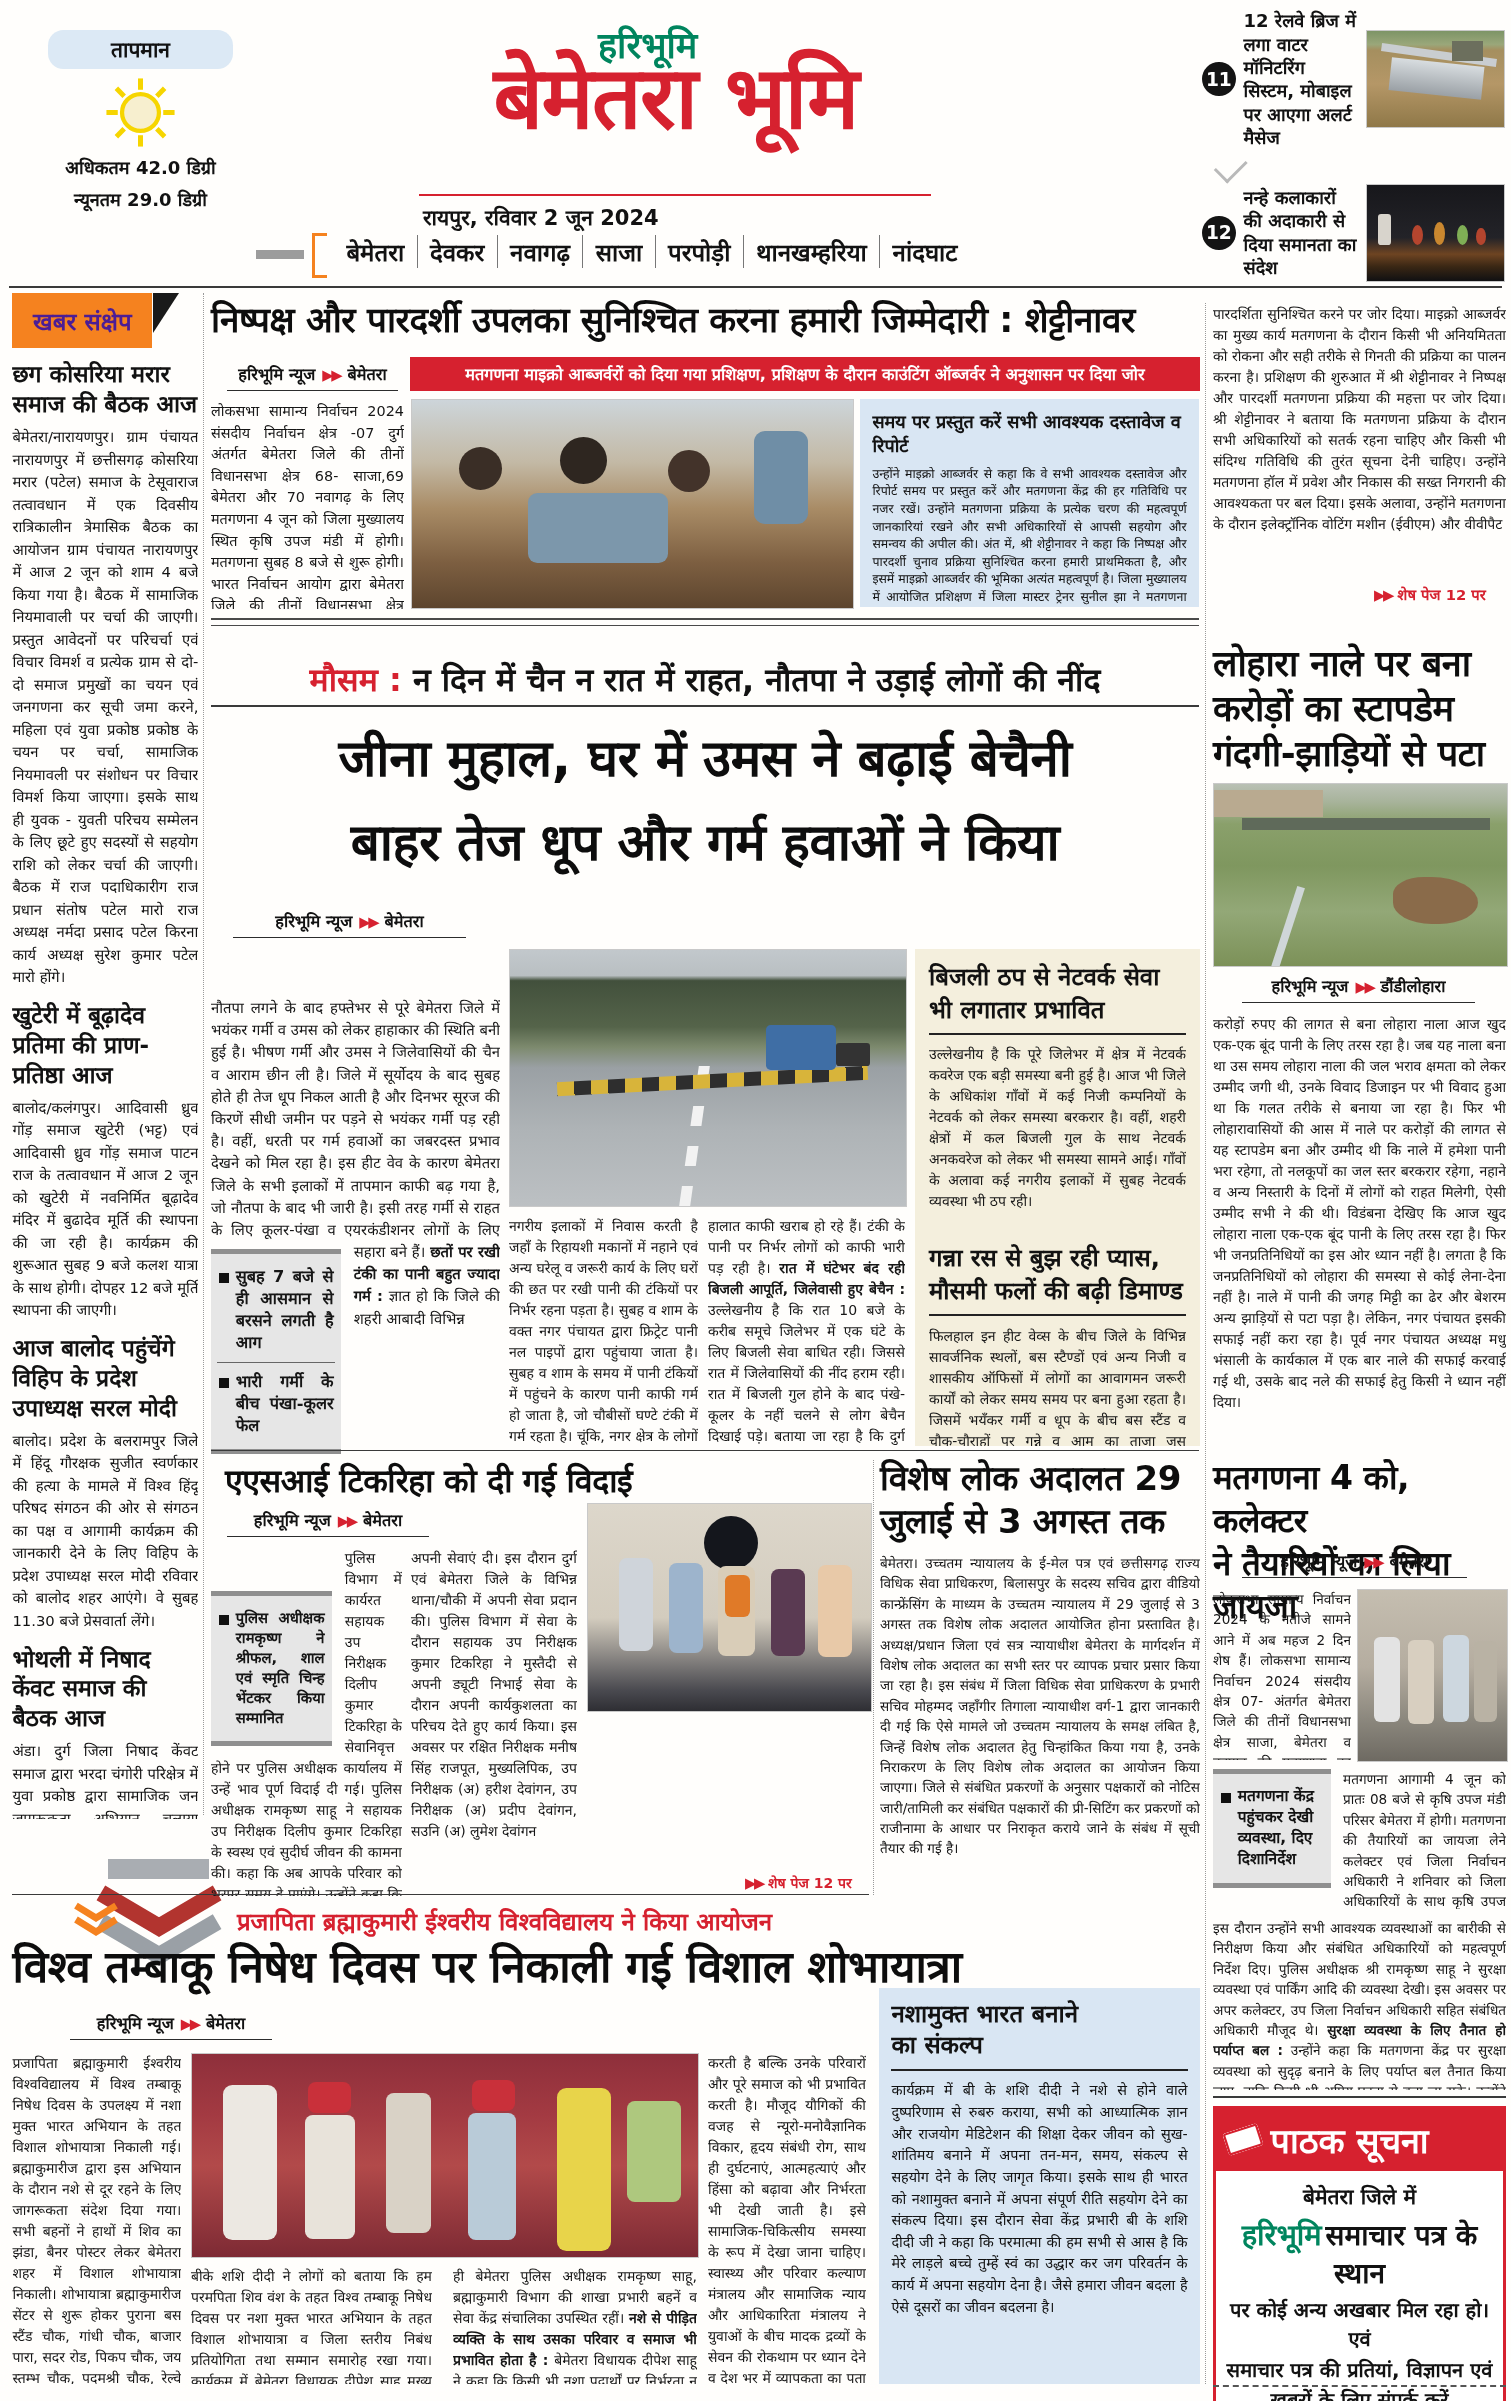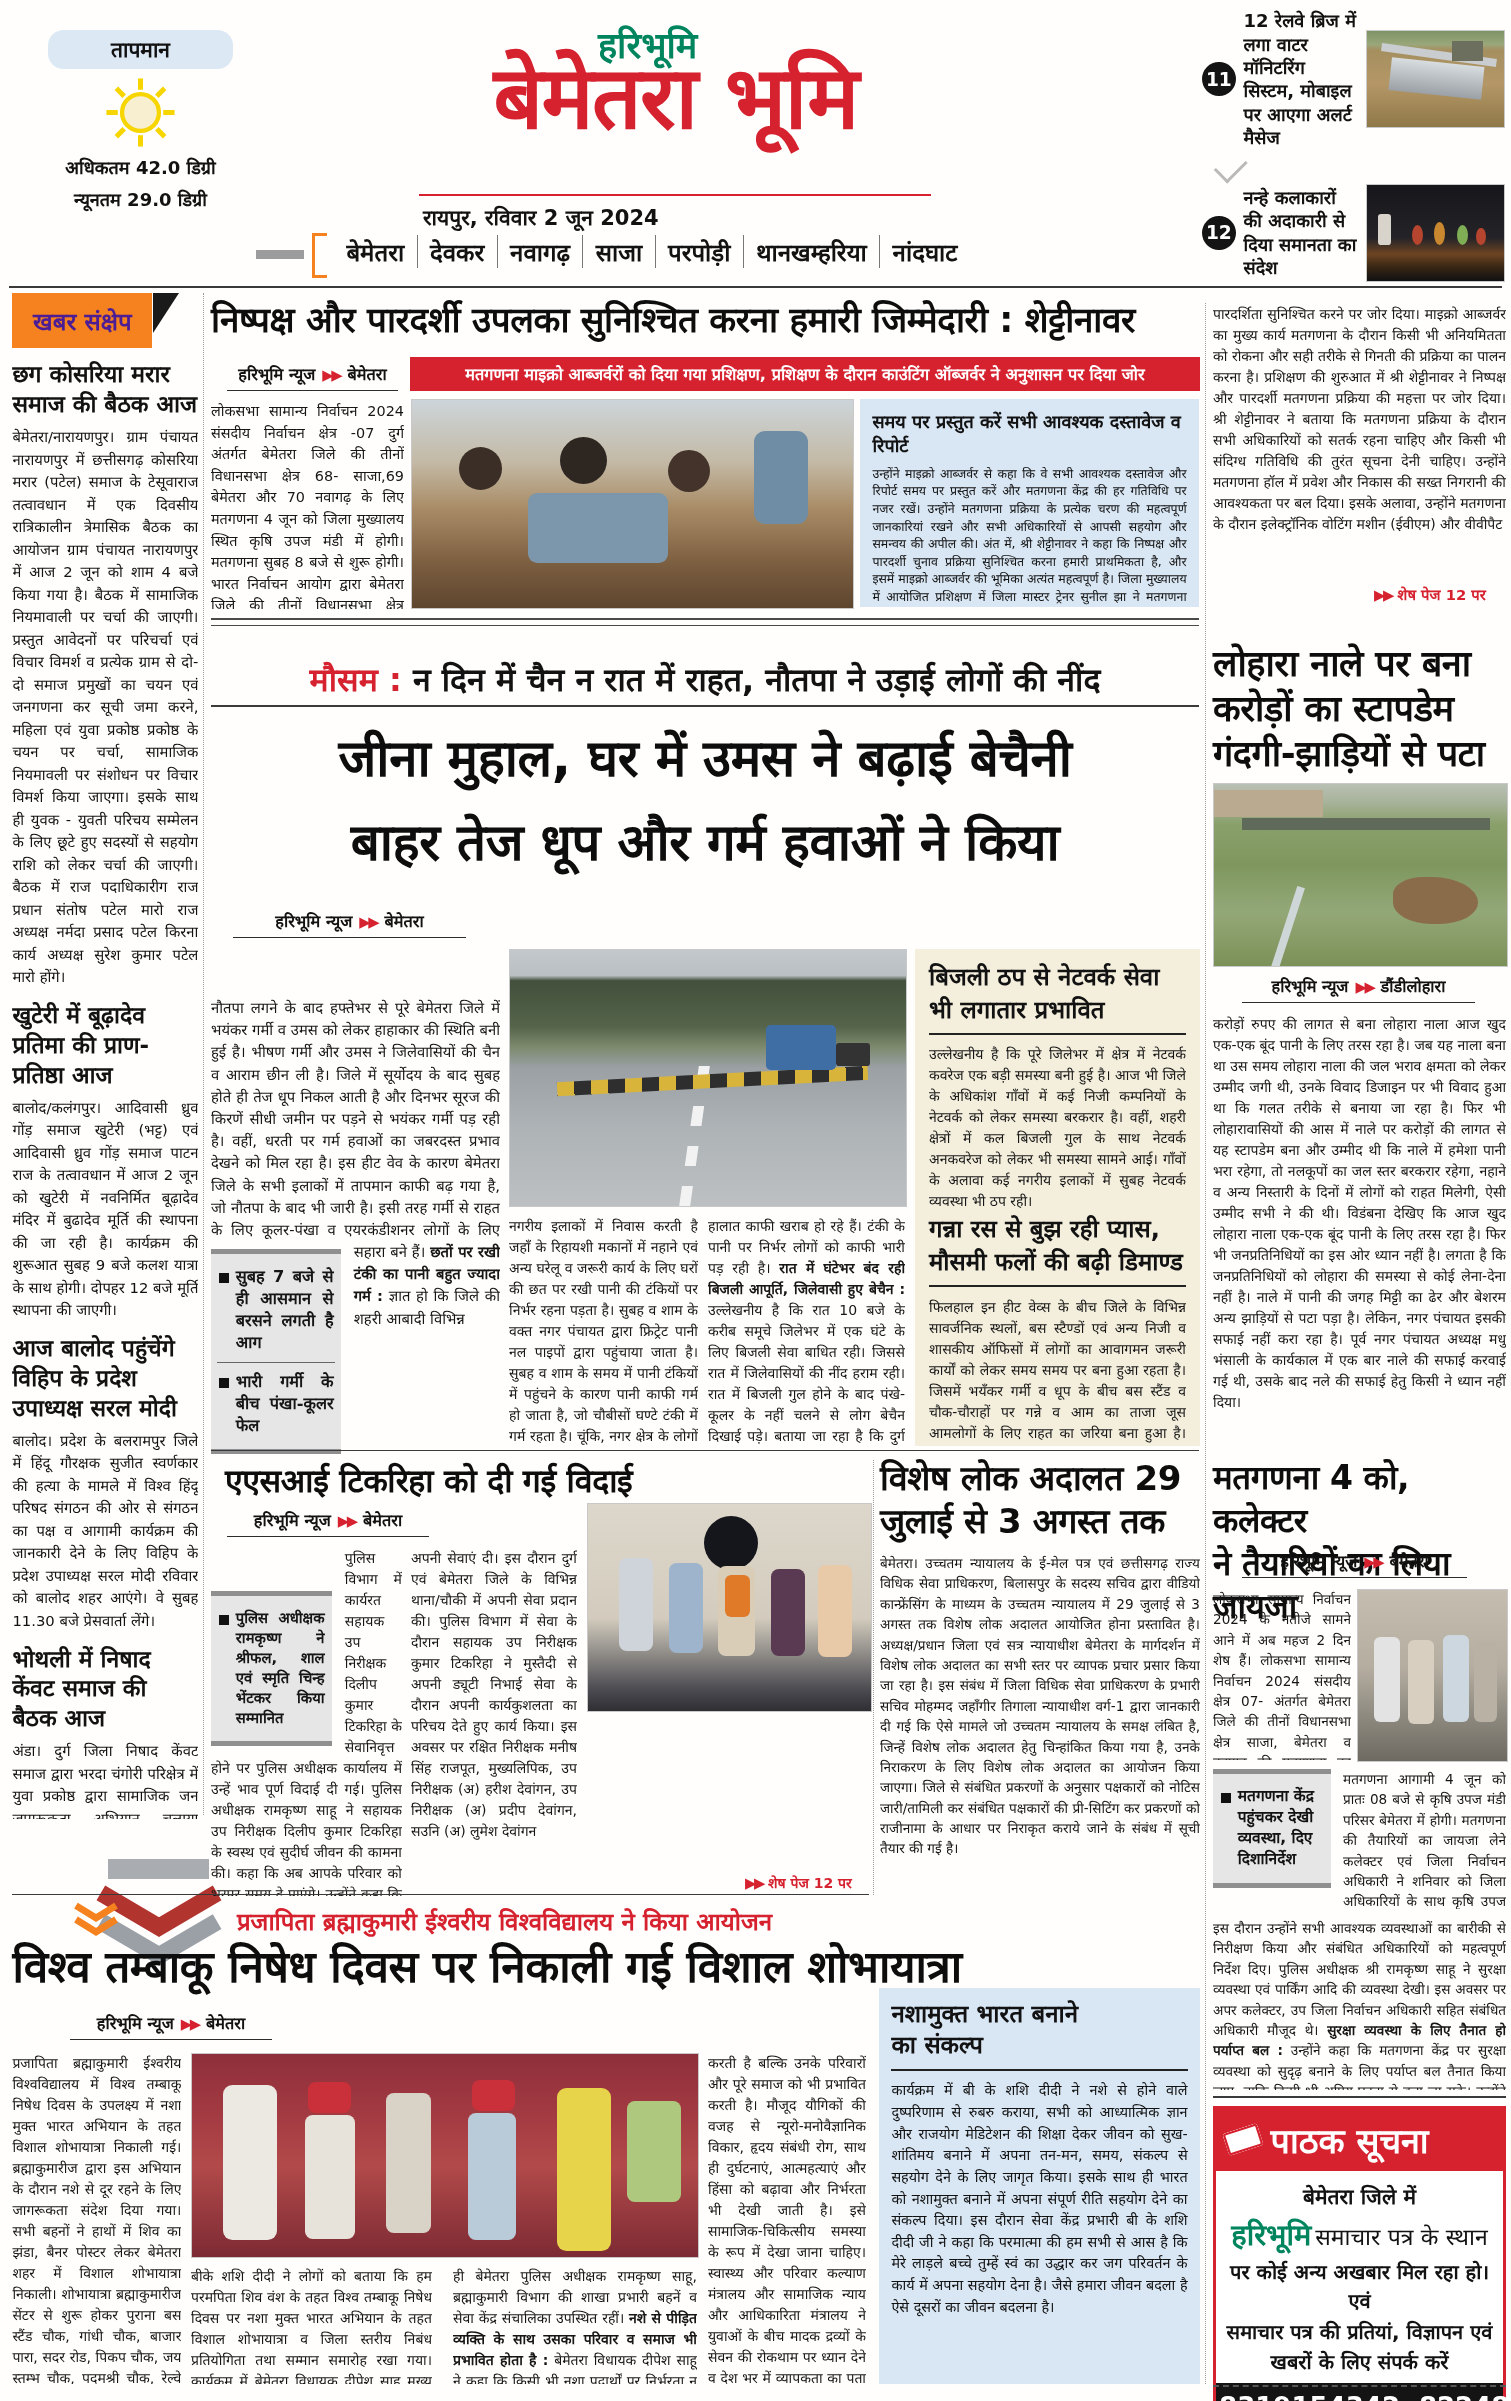--- a/index.html
+++ b/index.html
@@ -216,21 +216,21 @@
   <div class="abs btxt jt" style="left:509px;top:1216px;width:189px;height:230px;font-size:14px;">नगरीय इलाकों में निवास करती है जहाँ के रिहायशी मकानों में नहाने एवं अन्य घरेलू व जरूरी कार्य के लिए घरों की छत पर रखी पानी की टंकियों पर निर्भर रहना पड़ता है। सुबह व शाम के वक्त नगर पंचायत द्वारा फ्रिट्रेट पानी नल पाइपों द्वारा पहुंचाया जाता है। सुबह व शाम के समय में पानी टंकियों में पहुंचने के कारण पानी काफी गर्म हो जाता है, जो चौबीसों घण्टे टंकी में गर्म रहता है। चूंकि, नगर क्षेत्र के लोगों को जरूरी कार्यों के लिए टंकी के गर्म पानी से ही काम चलाना पड़ रहा है। जिले के बेमेतरा नगर, नवागढ़, साजा, बेरला, परपोड़ी, देवकर इत्यादि कस्बों में इन दिनों</div>
   <div class="abs btxt jt" style="left:708px;top:1216px;width:197px;height:230px;font-size:14px;">
     <span>हालात काफी खराब हो रहे हैं। टंकी के पानी पर निर्भर लोगों को काफी भारी पड़ रही है।</span>
     <span class="bold">रात में घंटेभर बंद रही बिजली आपूर्ति, जिलेवासी हुए बेचैन :</span>
     <span>उल्लेखनीय है कि रात 10 बजे के करीब समूचे जिलेभर में एक घंटे के लिए बिजली सेवा बाधित रही। जिससे रात में जिलेवासियों की नींद हराम रही। रात में बिजली गुल होने के बाद पंखे-कूलर के नहीं चलने से लोग बेचैन दिखाई पड़े। बताया जा रहा है कि दुर्ग जिले के पॉवर ग्रिड स्टेशन में तकनीकी खराबी आई थी, जिससे बेमेतरा के साथ अन्य बड़े समवर्ती जिलों में भी बिजली व्यवस्था ठप रही। हालांकि घण्टेभर बाद रात में बिजली के आते ही लोगों ने रात की सांस लेकर चैन की नींद पूरी की।</span>
   </div>
 
   <div class="abs cream" style="left:915px;top:949px;width:285px;height:497px;box-sizing:border-box;overflow:hidden;">
     <h3>बिजली ठप से नेटवर्क सेवा भी लगातार प्रभावित</h3>
     <div class="btxt jt">उल्लेखनीय है कि पूरे जिलेभर में क्षेत्र में नेटवर्क कवरेज एक बड़ी समस्या बनी हुई है। आज भी जिले के अधिकांश गाँवों में कई निजी कम्पनियों के नेटवर्क को लेकर समस्या बरकरार है। वहीं, शहरी क्षेत्रों में कल बिजली गुल के साथ नेटवर्क अनकवरेज को लेकर भी समस्या सामने आई। गाँवों के अलावा कई नगरीय इलाकों में सुबह नेटवर्क व्यवस्था भी ठप रही।</div>
-    <h3 style="margin-top:1px;">गन्ना रस से बुझ रही प्यास, मौसमी फलों की बढ़ी डिमाण्ड</h3>
+    <h3 style="margin-top:30px;">गन्ना रस से बुझ रही प्यास, मौसमी फलों की बढ़ी डिमाण्ड</h3>
     <div class="btxt jt">फिलहाल इन हीट वेव्स के बीच जिले के विभिन्न सावर्जनिक स्थलों, बस स्टैण्डों एवं अन्य निजी व शासकीय ऑफिसों में लोगों का आवागमन जरूरी कार्यों को लेकर समय समय पर बना हुआ रहता है। जिसमें भयँकर गर्मी व धूप के बीच बस स्टैंड व चौक-चौराहों पर गन्ने व आम का ताजा जूस आमलोगों के लिए राहत का जरिया बना हुआ है। गर्मी के बढ़ने के साथ ही गन्ने सभी इलाकों में जूस विक्रेताओं का कारोबार भी बढ़ने लगा है। इसी के साथ मौसमी फलों की मांग भी बढ़ी है।</div>
   </div>
 
   <div class="abs headline" style="left:1213px;top:641px;width:295px;font-size:36px;line-height:1.25;">
     <div>लोहारा नाले पर बना</div>
     <div>करोड़ों का स्टापडेम</div>
     <div>गंदगी-झाड़ियों से पटा</div>
   </div>
 
   <div class="abs photo" style="left:1213px;top:783px;width:293px;height:182px;background:
@@ -382,21 +382,21 @@
 
   <div class="abs hrule" style="left:1213px;top:2096px;width:293px;height:1.6px;"></div>
   <div class="abs" style="left:1213px;top:2106px;width:293px;border:3.1px solid #d6212f;box-sizing:border-box;background:#fff;">
     <div style="background:#d6212f;color:#fff;display:flex;align-items:center;gap:9.3px;padding:7.8px 9.3px;">
       <span style="display:inline-block;width:36px;height:23px;background:#fff;border-radius:3.1px;transform:rotate(-18deg);box-shadow:inset 0 0 0 2.3px #d6212f, inset 0 6.2px 0 0 #fff;"></span>
       <span style="font-weight:bold;font-size:34px;">पाठक सूचना</span>
     </div>
     <div class="ctr" style="padding:11px 7.8px 0 7.8px;font-weight:bold;font-size:21px;">बेमेतरा जिले में</div>
     <div class="ctr" style="padding:4.7px 7.8px 0 7.8px;">
       <span style="font-weight:bold;font-size:29px;color:#00855e;">हरिभूमि</span>
-      <span style="font-weight:normal;font-size:23px;">समाचार पत्र के स्थान</span>
+      <span style="font-weight:bold;font-size:28px;">समाचार पत्र के स्थान</span>
     </div>
     <div class="ctr" style="padding:4.7px 6.2px 0 6.2px;font-weight:bold;font-size:20px;line-height:1.45;">पर कोई अन्य अखबार मिल रहा हो। एवं</div>
     <div class="ctr" style="padding:1.6px 6.2px 0 6.2px;font-weight:bold;font-size:20px;line-height:1.45;">समाचार पत्र की प्रतियां, विज्ञापन एवं</div>
     <div class="ctr" style="padding:1.6px 6.2px 7.8px 6.2px;font-weight:bold;font-size:20px;">खबरों के लिए संपर्क करें</div>
     <div class="ctr" style="background:#141414;color:#fff;font-weight:bold;font-size:26px;padding:9.3px 3.1px;white-space:nowrap;">8319154342, 8224868411</div>
   </div>
   <div class="abs" style="left:1213px;top:2385px;width:293px;border-top:2.3px dashed #555;"></div>
 
 </div>
 

